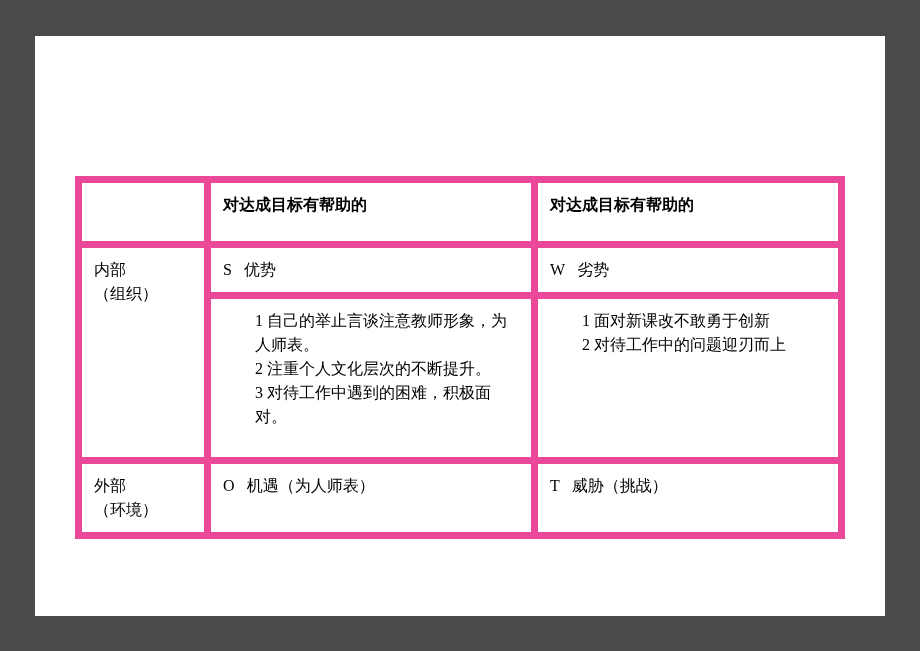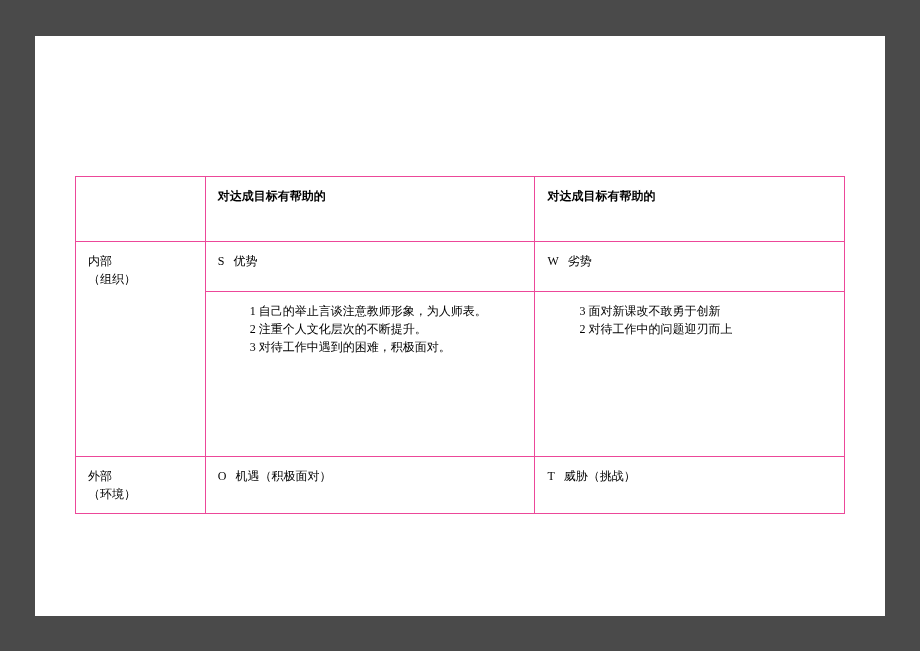--- a/index.html
+++ b/index.html
@@ -25,24 +25,24 @@
     }
     table {
       border-collapse: collapse;
       width: 770px;
       margin: 0 auto;
       position: absolute;
       left: 40px;
       top: 140px;
     }
     td {
-      border: 1px solid #ec4899;
+      border: 7px solid #ec4899;
       padding: 10px 12px;
       vertical-align: top;
-      font-size: 12px;
+      font-size: 16px;
       line-height: 1.5;
     }
     .col-left {
       width: 130px;
     }
     .col-mid {
       width: 330px;
     }
     .col-right {
       width: 310px;
@@ -88,30 +88,30 @@
         <span>S</span>&nbsp;&nbsp;&nbsp;<span>优势</span>
       </td>
       <td class="col-right bold">
         <span>W</span>&nbsp;&nbsp;&nbsp;<span>劣势</span>
       </td>
     </tr>
     <tr class="content-row">
       <td class="col-mid" style="white-space: pre-line;">1 自己的举止言谈注意教师形象，为人师表。
 2 注重个人文化层次的不断提升。
 3 对待工作中遇到的困难，积极面对。</td>
-      <td class="col-right" style="white-space: pre-line;">3 面对新课改不敢勇于创新
+      <td class="col-right" style="white-space: pre-line;">1 面对新课改不敢勇于创新
 2 对待工作中的问题迎刃而上</td>
     </tr>
     <tr class="bottom-row">
       <td class="col-left bold">
         <span>外部</span>
         <span class="sub-label">（环境）</span>
       </td>
       <td class="col-mid bold">
-        <span>O</span>&nbsp;&nbsp;&nbsp;<span>机遇（积极面对）</span>
+        <span>O</span>&nbsp;&nbsp;&nbsp;<span>机遇（为人师表）</span>
       </td>
       <td class="col-right bold">
         <span>T</span>&nbsp;&nbsp;&nbsp;<span>威胁（挑战）</span>
       </td>
     </tr>
   </tbody>
     </table>
 </div>
 
 </body></html>

